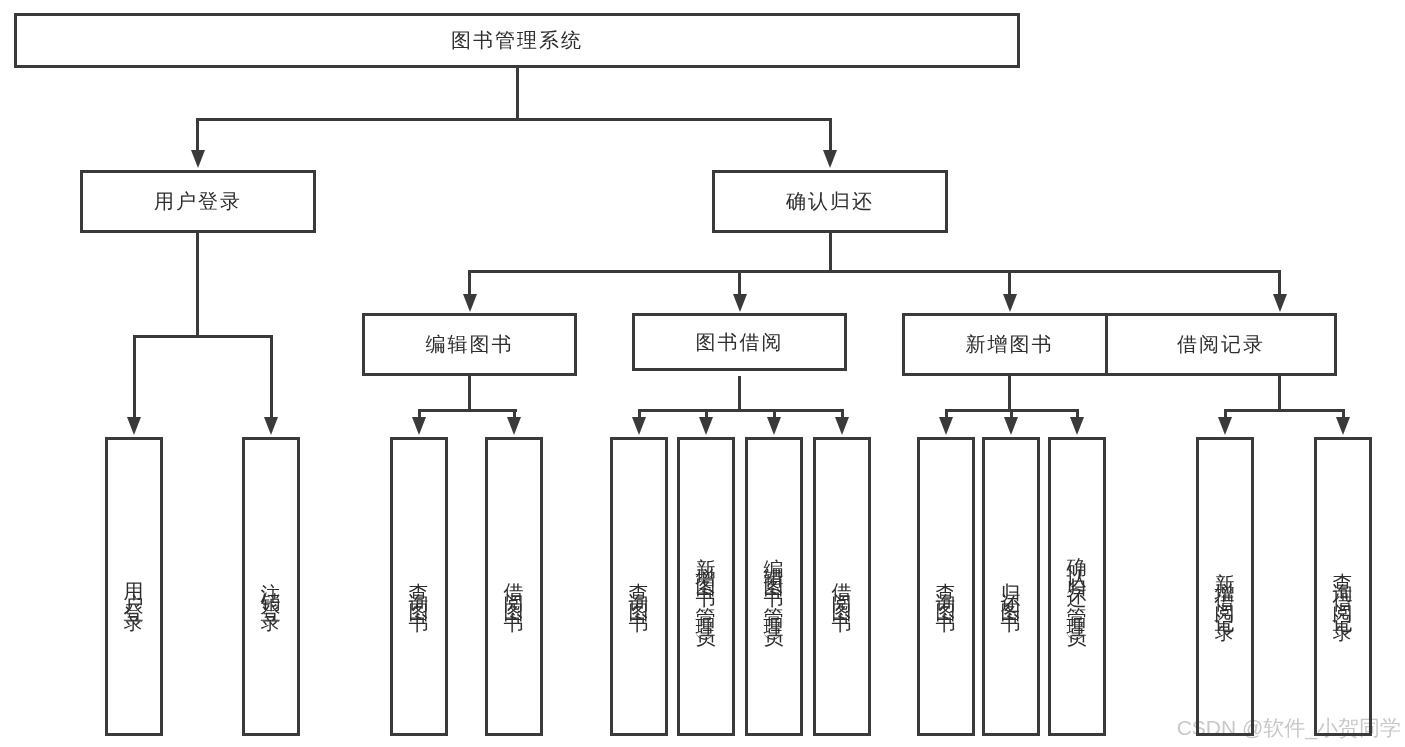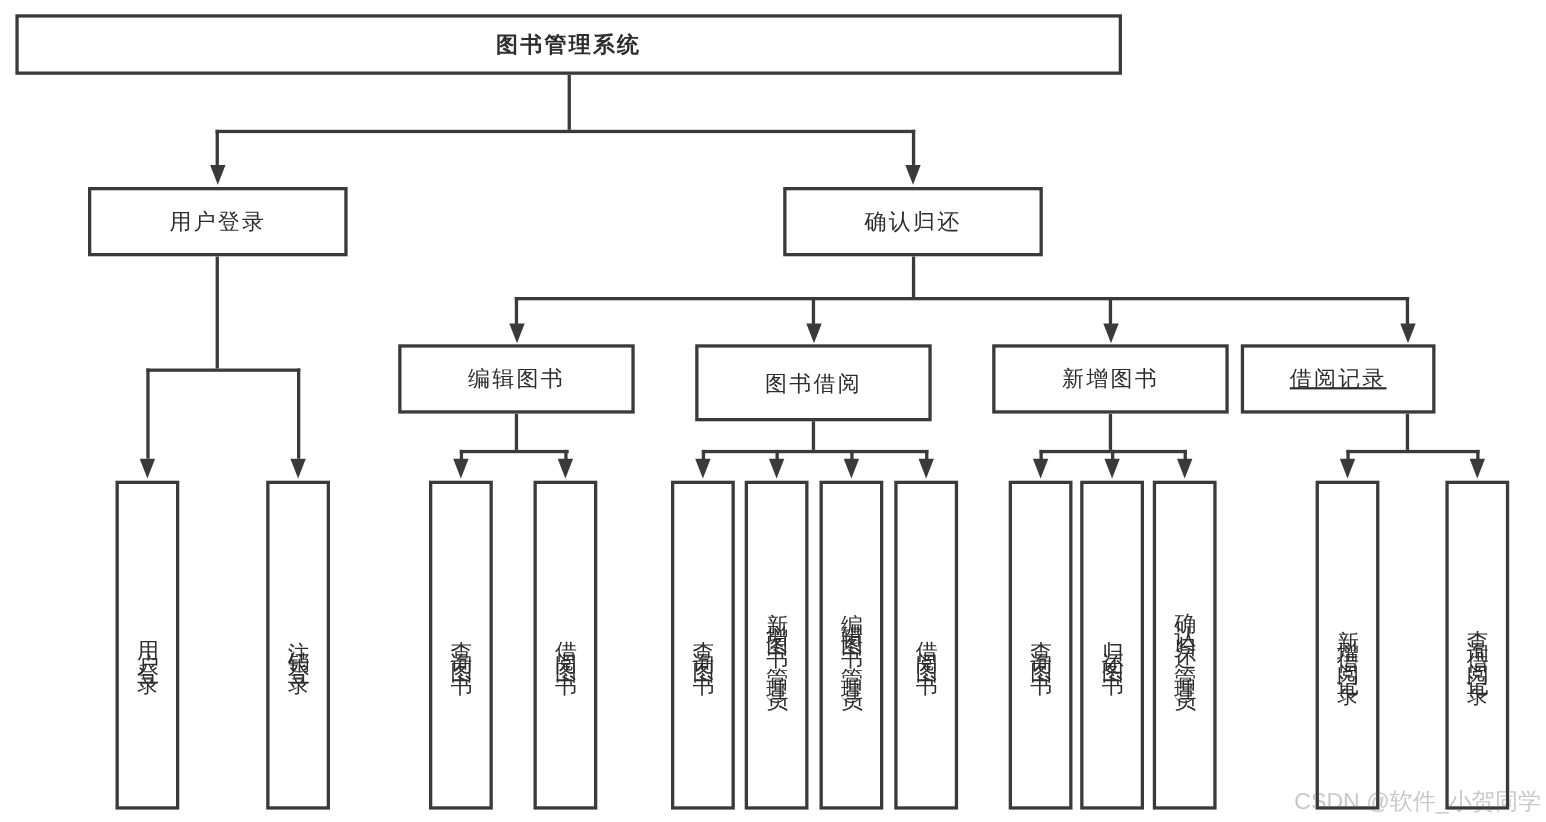--- a/index.html
+++ b/index.html
@@ -42,45 +42,45 @@
     color:var(--wm);z-index:5;
     mix-blend-mode:darken;
     margin-left:37px;
   }
 </style>
 </head>
 <body>
 
 <div id="canvas">
 
-  <div class="bx" style="left:14px;top:13px;width:1006px;height:55px;font-weight:bold;">
+  <div class="bx" style="left:14px;top:13px;width:1006px;height:55px;">
     <span>图书管理系统</span>
   </div>
 
   <div class="bx" style="left:80px;top:170px;width:236px;height:63px;">
     <span>用户登录</span>
   </div>
 
   <div class="bx" style="left:712px;top:170px;width:236px;height:63px;">
     <span>确认归还</span>
   </div>
 
   <div class="bx" style="left:362px;top:313px;width:215px;height:63px;">
     <span>编辑图书</span>
   </div>
 
-  <div class="bx" style="left:632px;top:313px;width:215px;height:70px;">
+  <div class="bx" style="left:632px;top:313px;width:215px;height:58px;">
     <span>图书借阅</span>
   </div>
 
   <div class="bx" style="left:902px;top:313px;width:215px;height:63px;">
     <span>新增图书</span>
   </div>
 
-  <div class="bx" style="left:1128px;top:313px;width:177px;height:63px;text-decoration:underline;">
+  <div class="bx" style="left:1105px;top:313px;width:232px;height:63px;">
     <span>借阅记录</span>
   </div>
 
   <div class="bx" style="left:105px;top:437px;width:58px;height:299px;">
     <span class="vt">用户登录</span>
   </div>
   <div class="bx" style="left:242px;top:437px;width:58px;height:299px;">
     <span class="vt">注销登录</span>
   </div>
 

